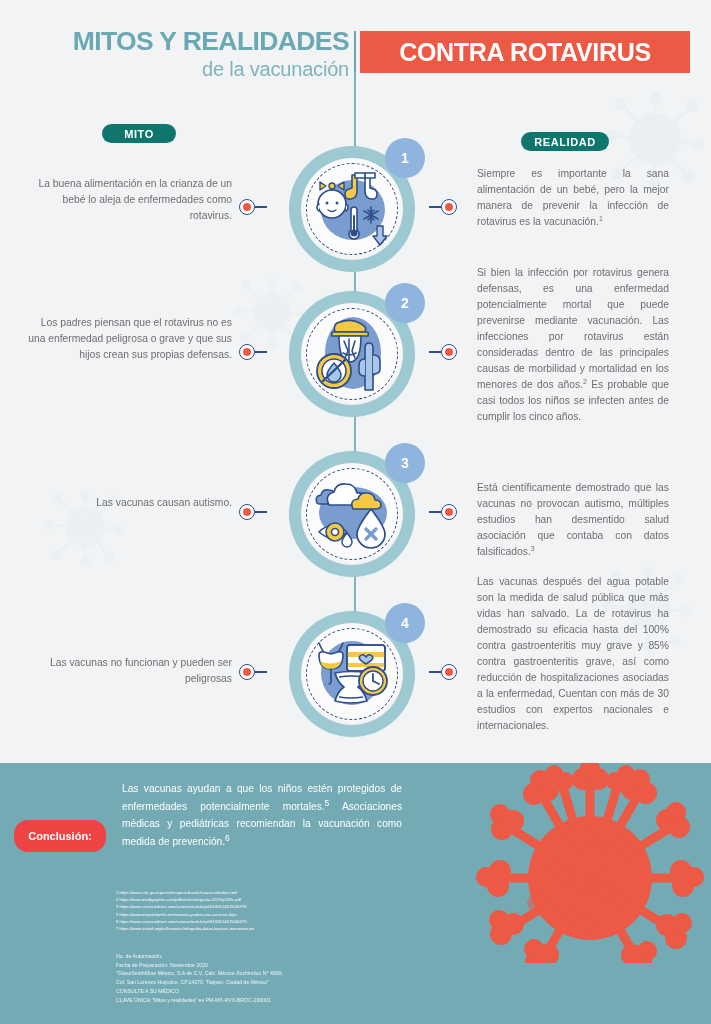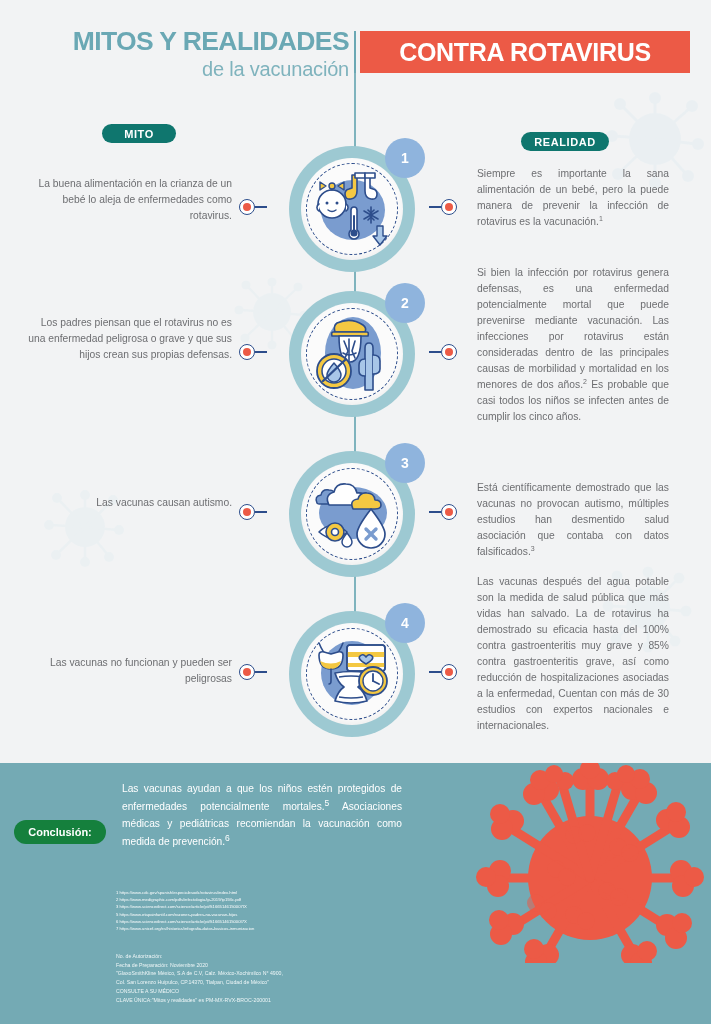--- a/index.html
+++ b/index.html
@@ -128,22 +128,22 @@
   }
   .art { position: absolute; left: 12px; top: 12px; width: 78px; height: 78px; }
 
   
   #conclusion {
     position: absolute; left: 0; top: 763px; width: 711px; height: 261px;
     background: #74aab4; overflow: hidden;
   }
   #conclusion-pill {
     position: absolute; left: 14px; top: 57px;
-    width: 92px; height: 24px; border-radius: 14px;
-    background: #15803d; color: #fff;
+    width: 92px; height: 32px; border-radius: 14px;
+    background: #ef4444; color: #fff;
     font-size: 11px; font-weight: bold;
     display: flex; align-items: center; justify-content: center;
   }
   .concl-p {
     position: absolute; left: 122px; width: 280px;
     color: #ffffff; font-size: 10.2px; line-height: 1.6; text-align: justify;
   }
   #concl-p1 { top: 18px; }
   #concl-p2 { top: 82px; }
   #refs {
@@ -281,21 +281,21 @@
     <div class="myth-text" style="top:36px;">La buena alimentación en la crianza de un bebé lo aleja de enfermedades como rotavirus.</div>
     <div class="dot" style="left:239px;top:59px;">
         <i></i>
       </div>
     <div class="dot-line" style="left:255px;top:66px;"></div>
     <div class="dot-line" style="left:429px;top:66px;"></div>
     <div class="dot" style="left:441px;top:59px;">
         <i></i>
       </div>
     <div class="fact-text" style="top:26px;">
-      <span>Siempre es importante la sana alimentación de un bebé, pero la puede manera de prevenir la infección de rotavirus es la vacunación.</span><sup>1</sup>
+      <span>Siempre es importante la sana alimentación de un bebé, pero la mejor manera de prevenir la infección de rotavirus es la vacunación.</span><sup>1</sup>
     </div>
 
     <div class="circle-wrap" style="top:0;">
       <div class="ring">
         <div class="ring-inner">
           <div class="blob"></div>
           <div class="dashring"></div>
           <svg class="art" viewBox="0 0 78 78">
 
             <g stroke="#2d4d8b" stroke-width="1.6" fill="#ffffff" stroke-linecap="round" stroke-linejoin="round">

